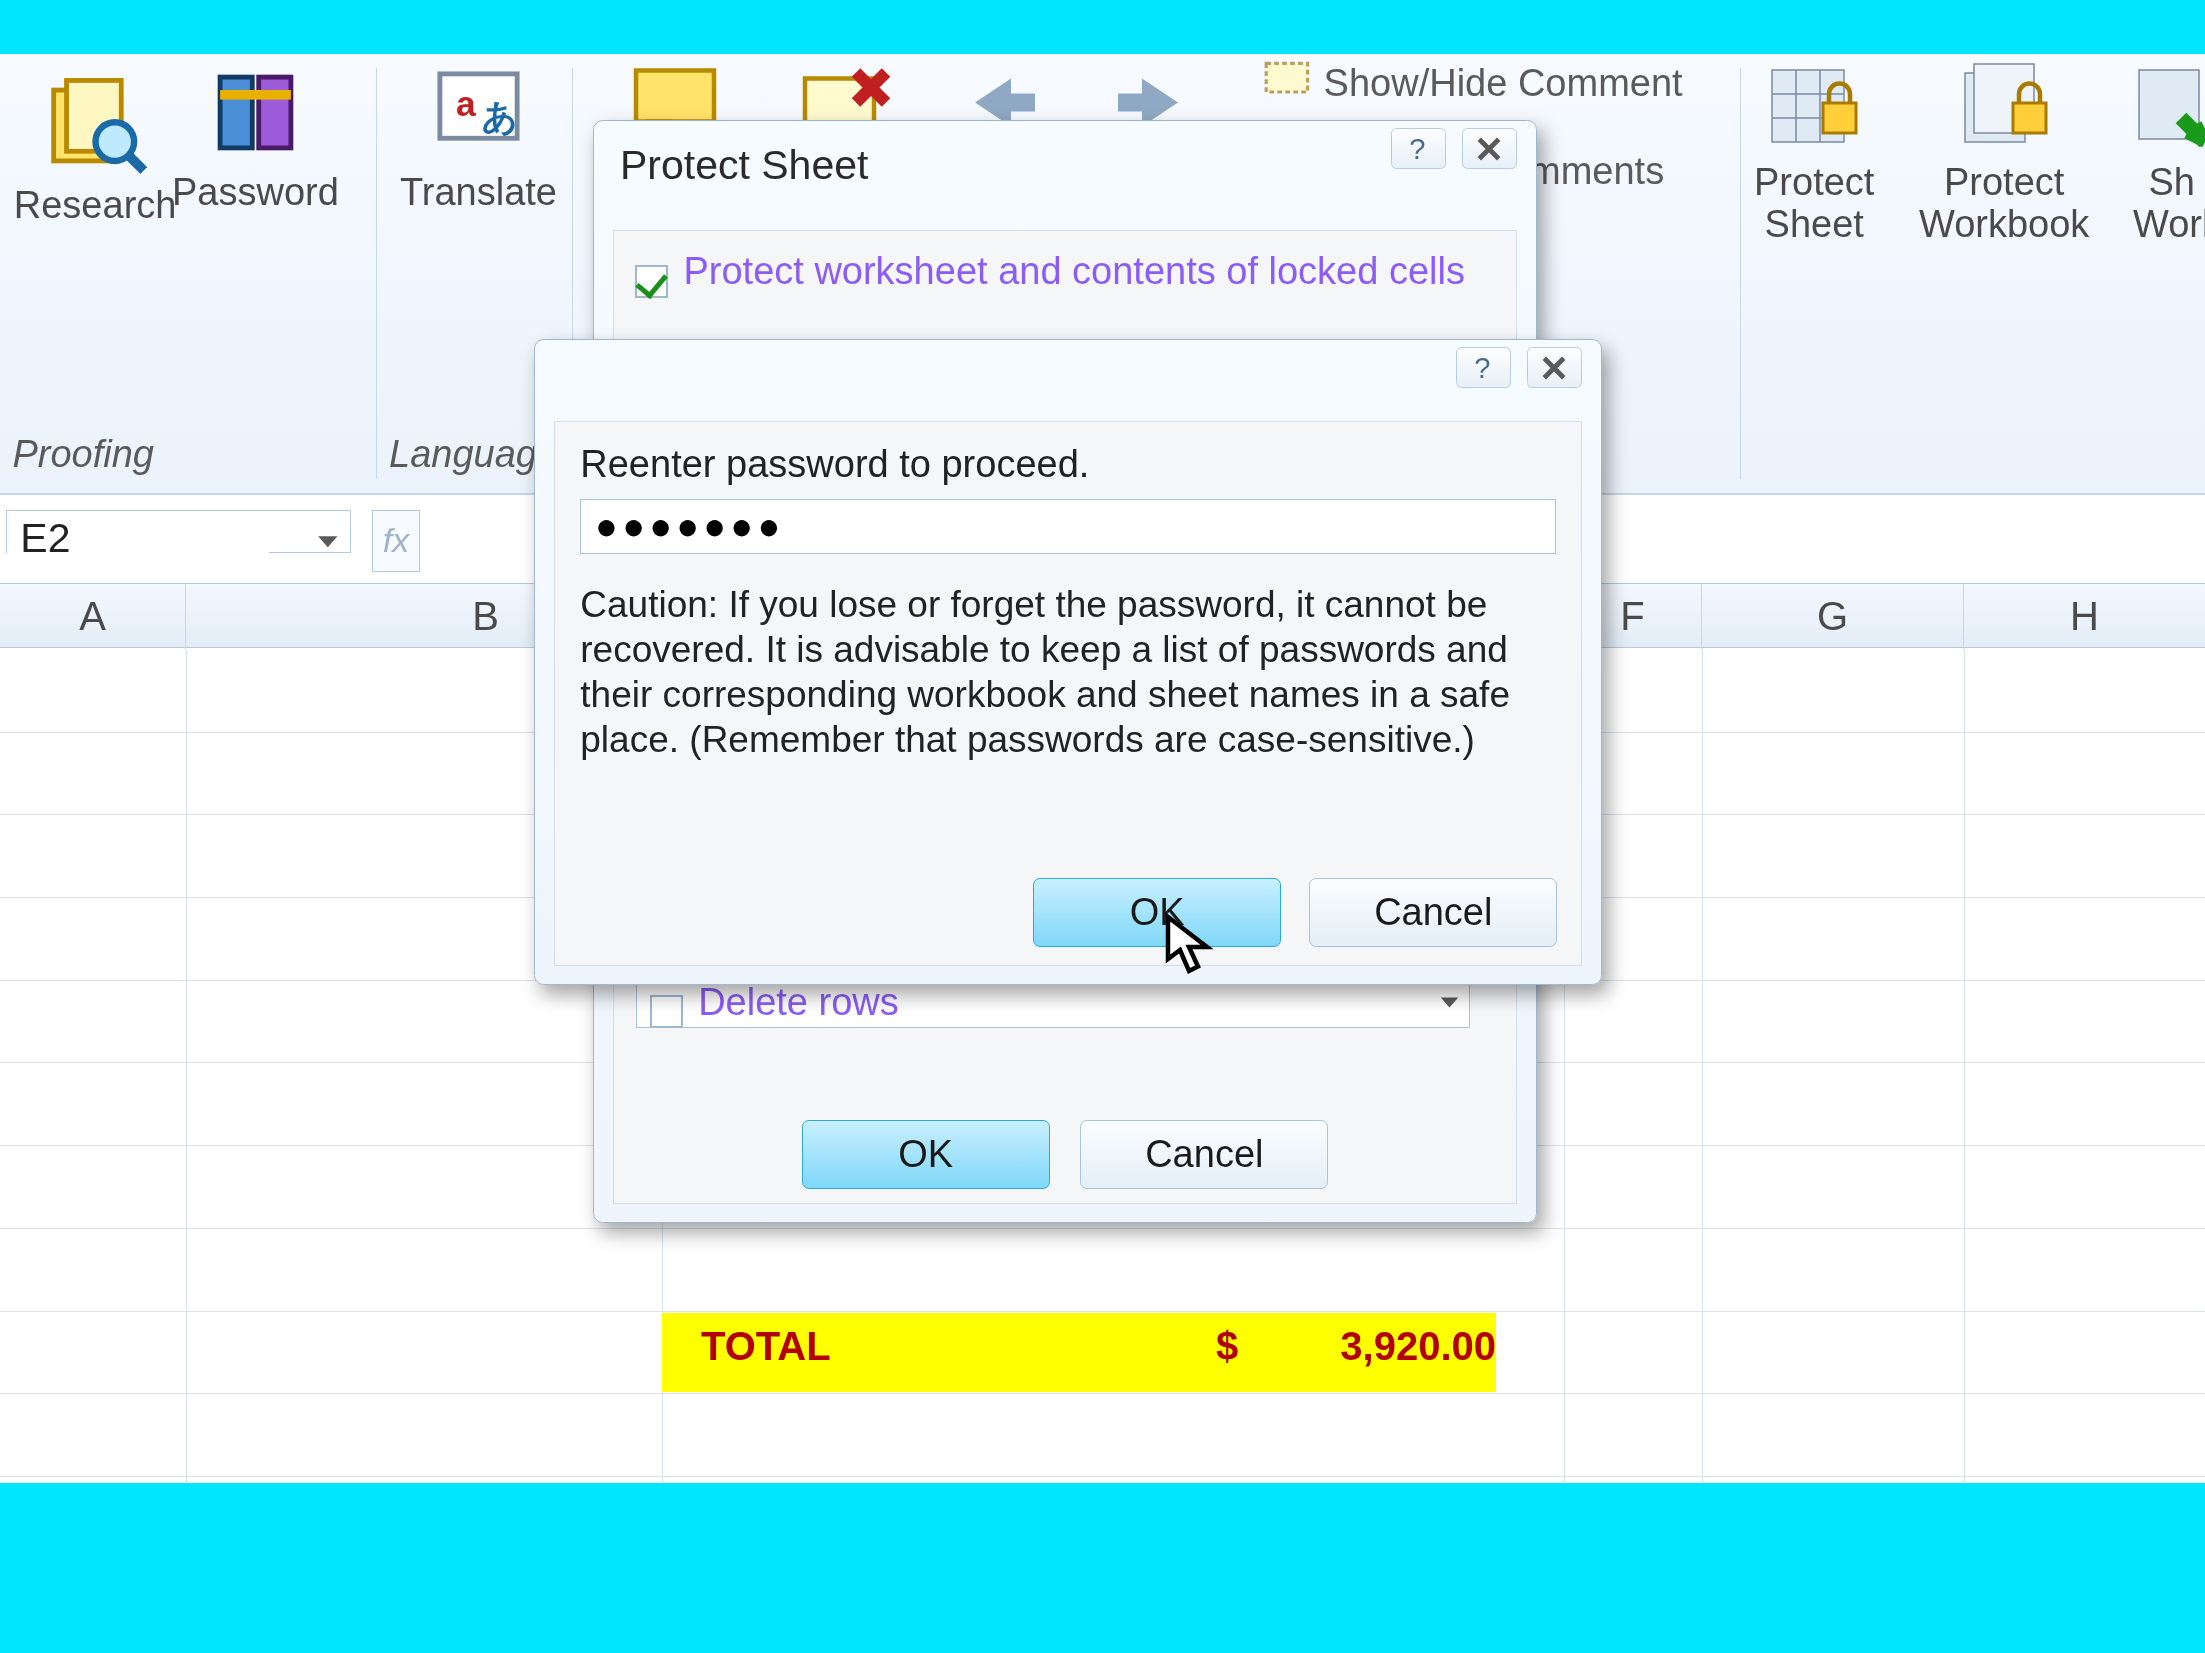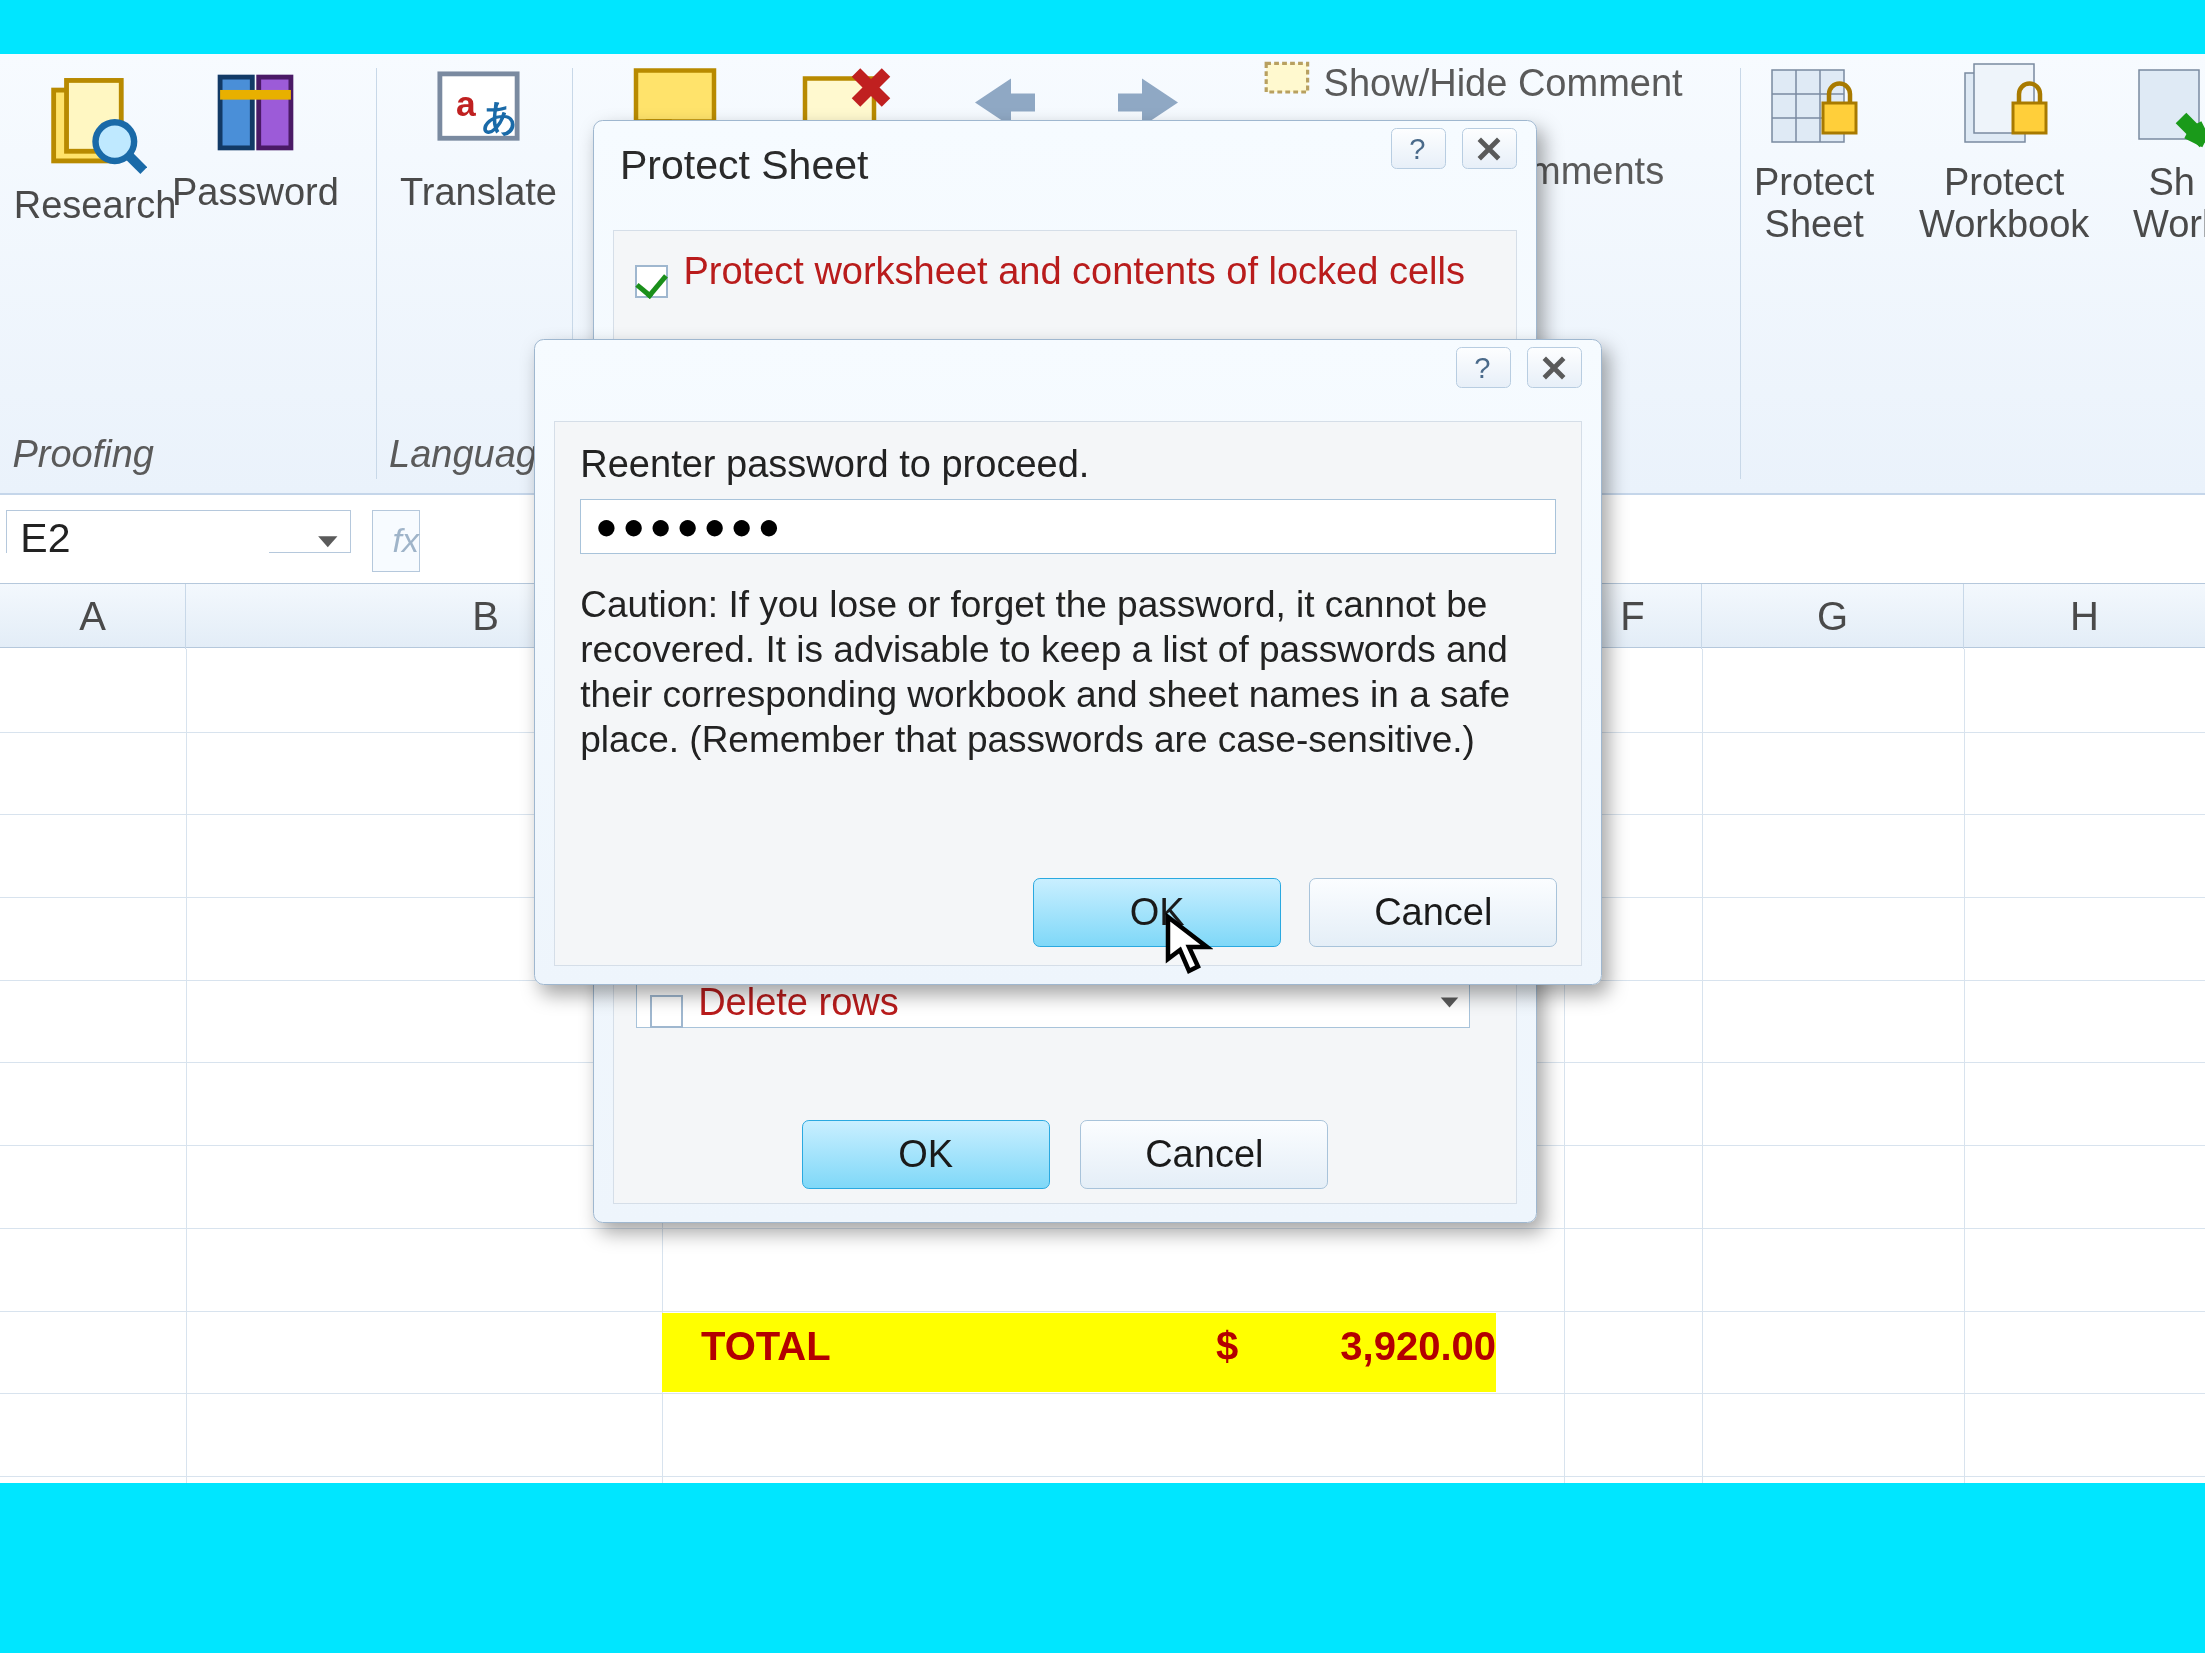--- a/index.html
+++ b/index.html
@@ -11,39 +11,39 @@
   .ribbon .sep { position: absolute; top: 13.8px; bottom: 13.8px; width: 1.4px; background: #c8d8e8; }
   .rbtn { position: absolute; text-align: center; }
   .rbtn .lbl { margin-top: 8.3px; font-size: 38px; color: #4a4a4a; white-space: pre; line-height: 1.1; }
   .rbtn svg { display: block; margin: 0 auto; }
   .grouplbl { position: absolute; font-size: 38px; color: #5a5a5a; font-style: italic; }
   
   .nmbox { position: absolute; left: 5.5px; top: 456px; width: 345px; height: 43px;
            border: 1.4px solid #b5c8dc; background: #fff; }
   .nmbox input { border:0; font-size:41px; padding:4.1px 13.8px; width:262px; color:#222; }
   .nmbox .dd { position:absolute; right:8.3px; top:16.5px; }
-  .fx { position:absolute; left:372px; top:456px; width:48px; height:62px; border:1.4px solid #b5c8dc; background:#f7fbff; color:#9fb4c9; font-size:34px; text-align:right; line-height:59px; font-style:italic;}
+  .fx { position:absolute; left:372px; top:456px; width:48px; height:62px; border:1.4px solid #b5c8dc; background:#f7fbff; color:#9fb4c9; font-size:34px; text-align:center; line-height:59px; font-style:italic;}
   
   .colhdrs { position:absolute; left:0; top:529px; height:65px; width:2205px; background:linear-gradient(#f3f8fd,#e3edf7); border-top:1.4px solid #b5c8dc; border-bottom:1.4px solid #b5c8dc; }
   .colhdrs div { position:absolute; top:0; height:65px; line-height:65px; text-align:center; font-size:40px; color:#4a4a4a; border-right:1.4px solid #c8d8e8; }
   .rows { position:absolute; left:0; top:595px; width:2205px; height:834px; }
   .rows .rline { position:absolute; left:0; right:0; height:1.4px; background:#d8e3ee; }
   .rows .cline { position:absolute; top:0; bottom:0; width:1.4px; background:#d8e3ee; }
   .cell { position:absolute; font-size:40px; color:#000; }
   .ytot { background:#ffff00; font-weight:bold; color:#b30000; }
   
   .dlg { position:absolute; background:linear-gradient(#f6fbff,#eef5fc); border:1.4px solid #9fb7cf; border-radius:9.6px; box-shadow: 6.9px 9.6px 19.3px rgba(0,0,0,.35); }
   .dlg .title { position:absolute; left:26px; top:20.7px; font-size:41px; color:#2a2a2a; }
   .dlg .tbtn { position:absolute; top:6.9px; width:55px; height:41px; border:1.4px solid #b8cde1; border-radius:5.5px; background:linear-gradient(#fdfeff,#e7eff8); text-align:center; }
   .dlg .body { position:absolute; left:19.3px; right:19.3px; background:#f4f6f8; border:0.7px solid #d5dee8;}
   .dlg .btn { width:248px; height:69px; font-size:38px; color:#1a1a1a; border:1.4px solid #a8c3da; border-radius:6.9px; background:linear-gradient(#fbfdff,#e4eef7); }
   .dlg .btn.primary { background:linear-gradient(#c9efff,#7fd8f8); border-color:#2aa9e0;margin-top:20px; }
   .chk { display:inline-block; width:33px; height:33px; border:2.1px solid #9fb7cf; background:#fff; vertical-align:middle; margin-right:12.4px; position:relative;}
   .chk.checked::after { content:""; position:absolute; left:5.5px; top:1.4px; width:13.8px; height:23.4px; border:solid #1a8f1a; border-width:0 5.5px 5.5px 0; transform:rotate(40deg);}
-  .dlg label { font-size:38px; color:#b91c1c; }
+  .dlg label { font-size:38px; color:#8b5cf6; }
   .dlg input.txt { width:100%; height:55px; font-size:38px; padding:4.1px 13.8px; background:#fff; border:1.4px solid #a8c3da; letter-spacing:4.1px;}
   
   .cursor { position:absolute; width:48px; height:62px; }
 </style>
 </head>
 <body>
 
 <div class="frame">
 
   <div class="ribbon">

